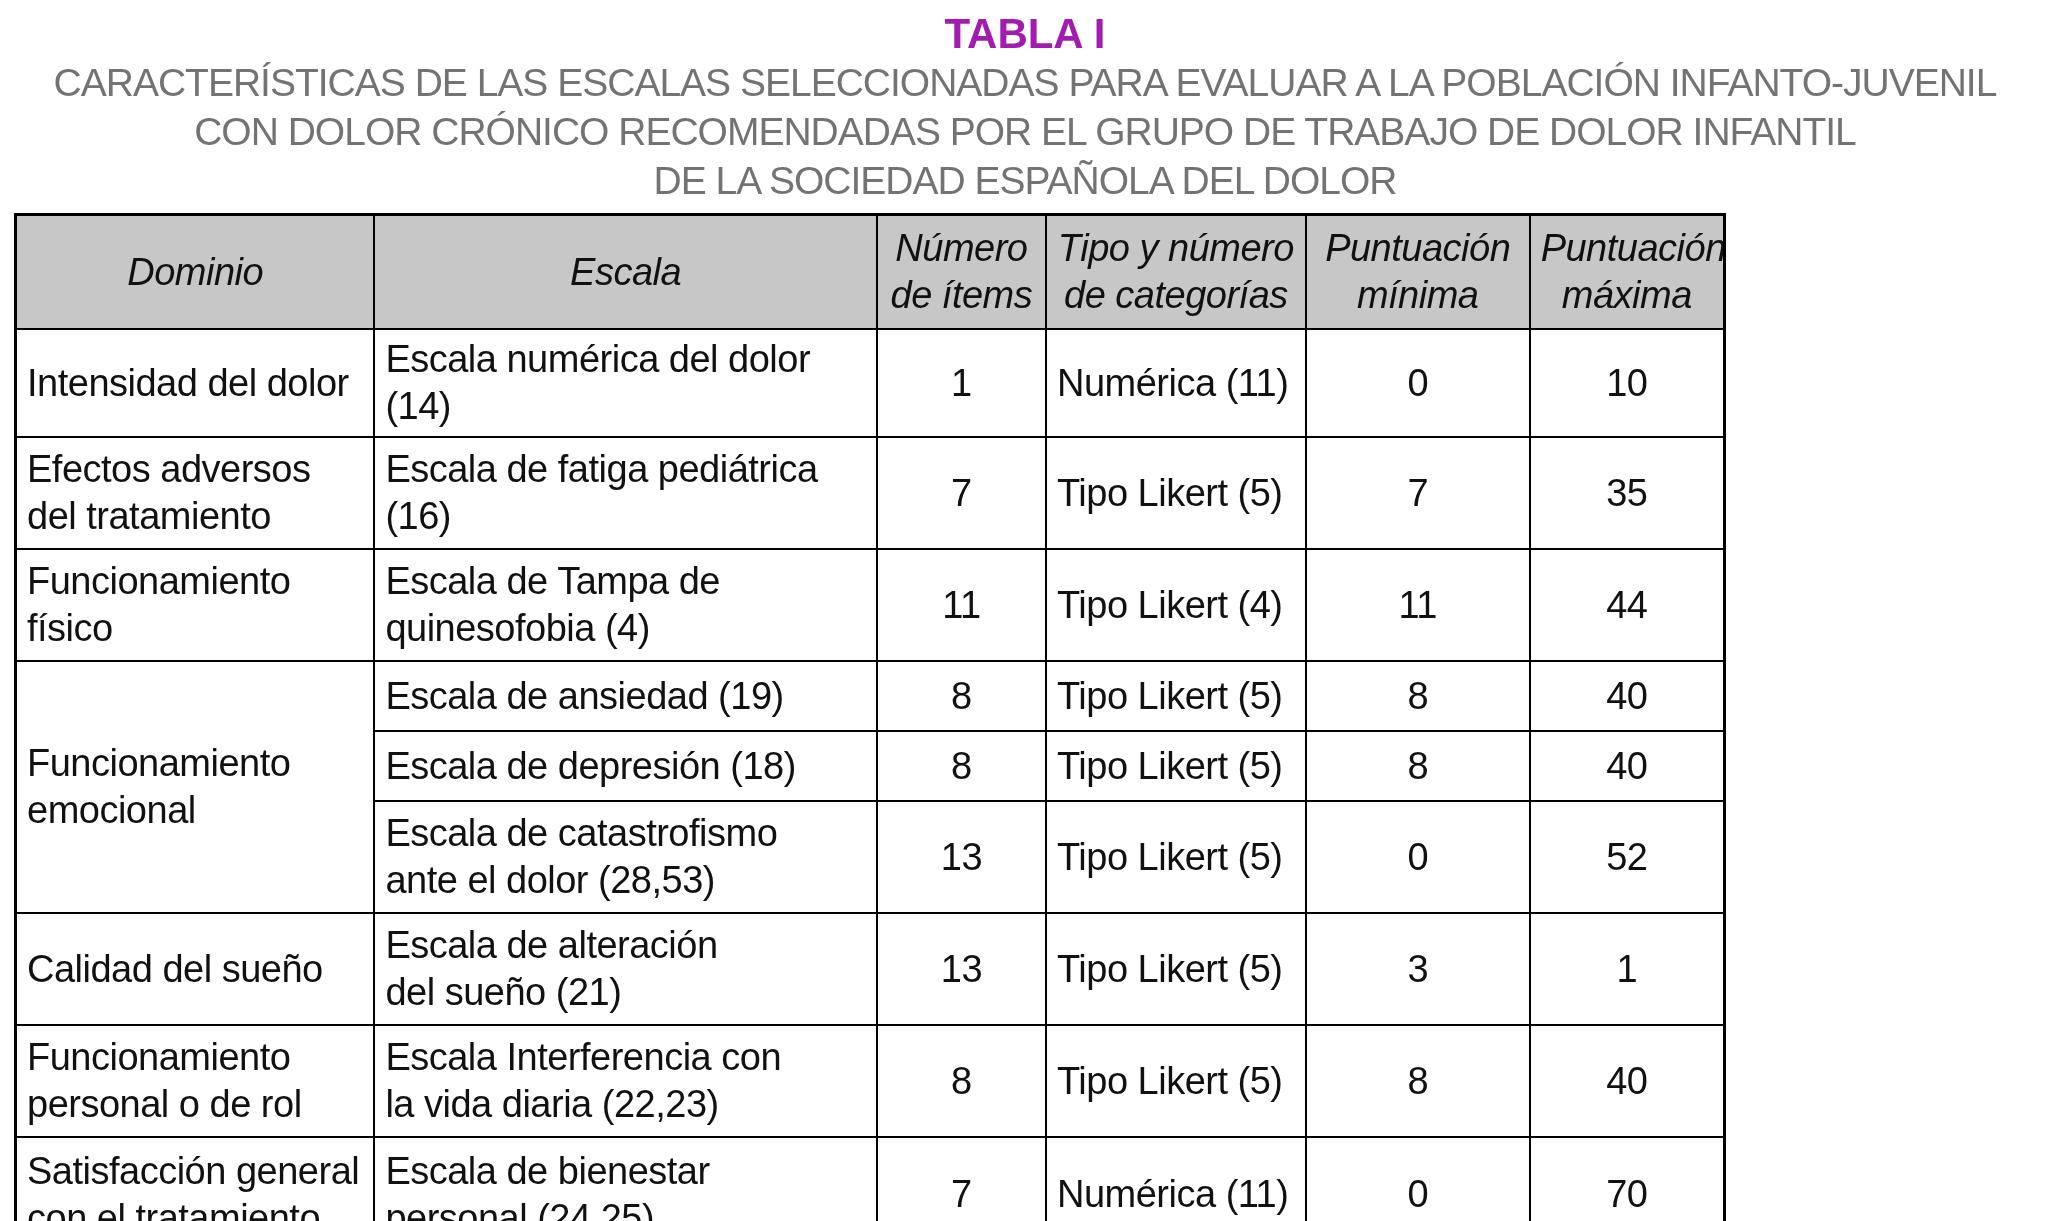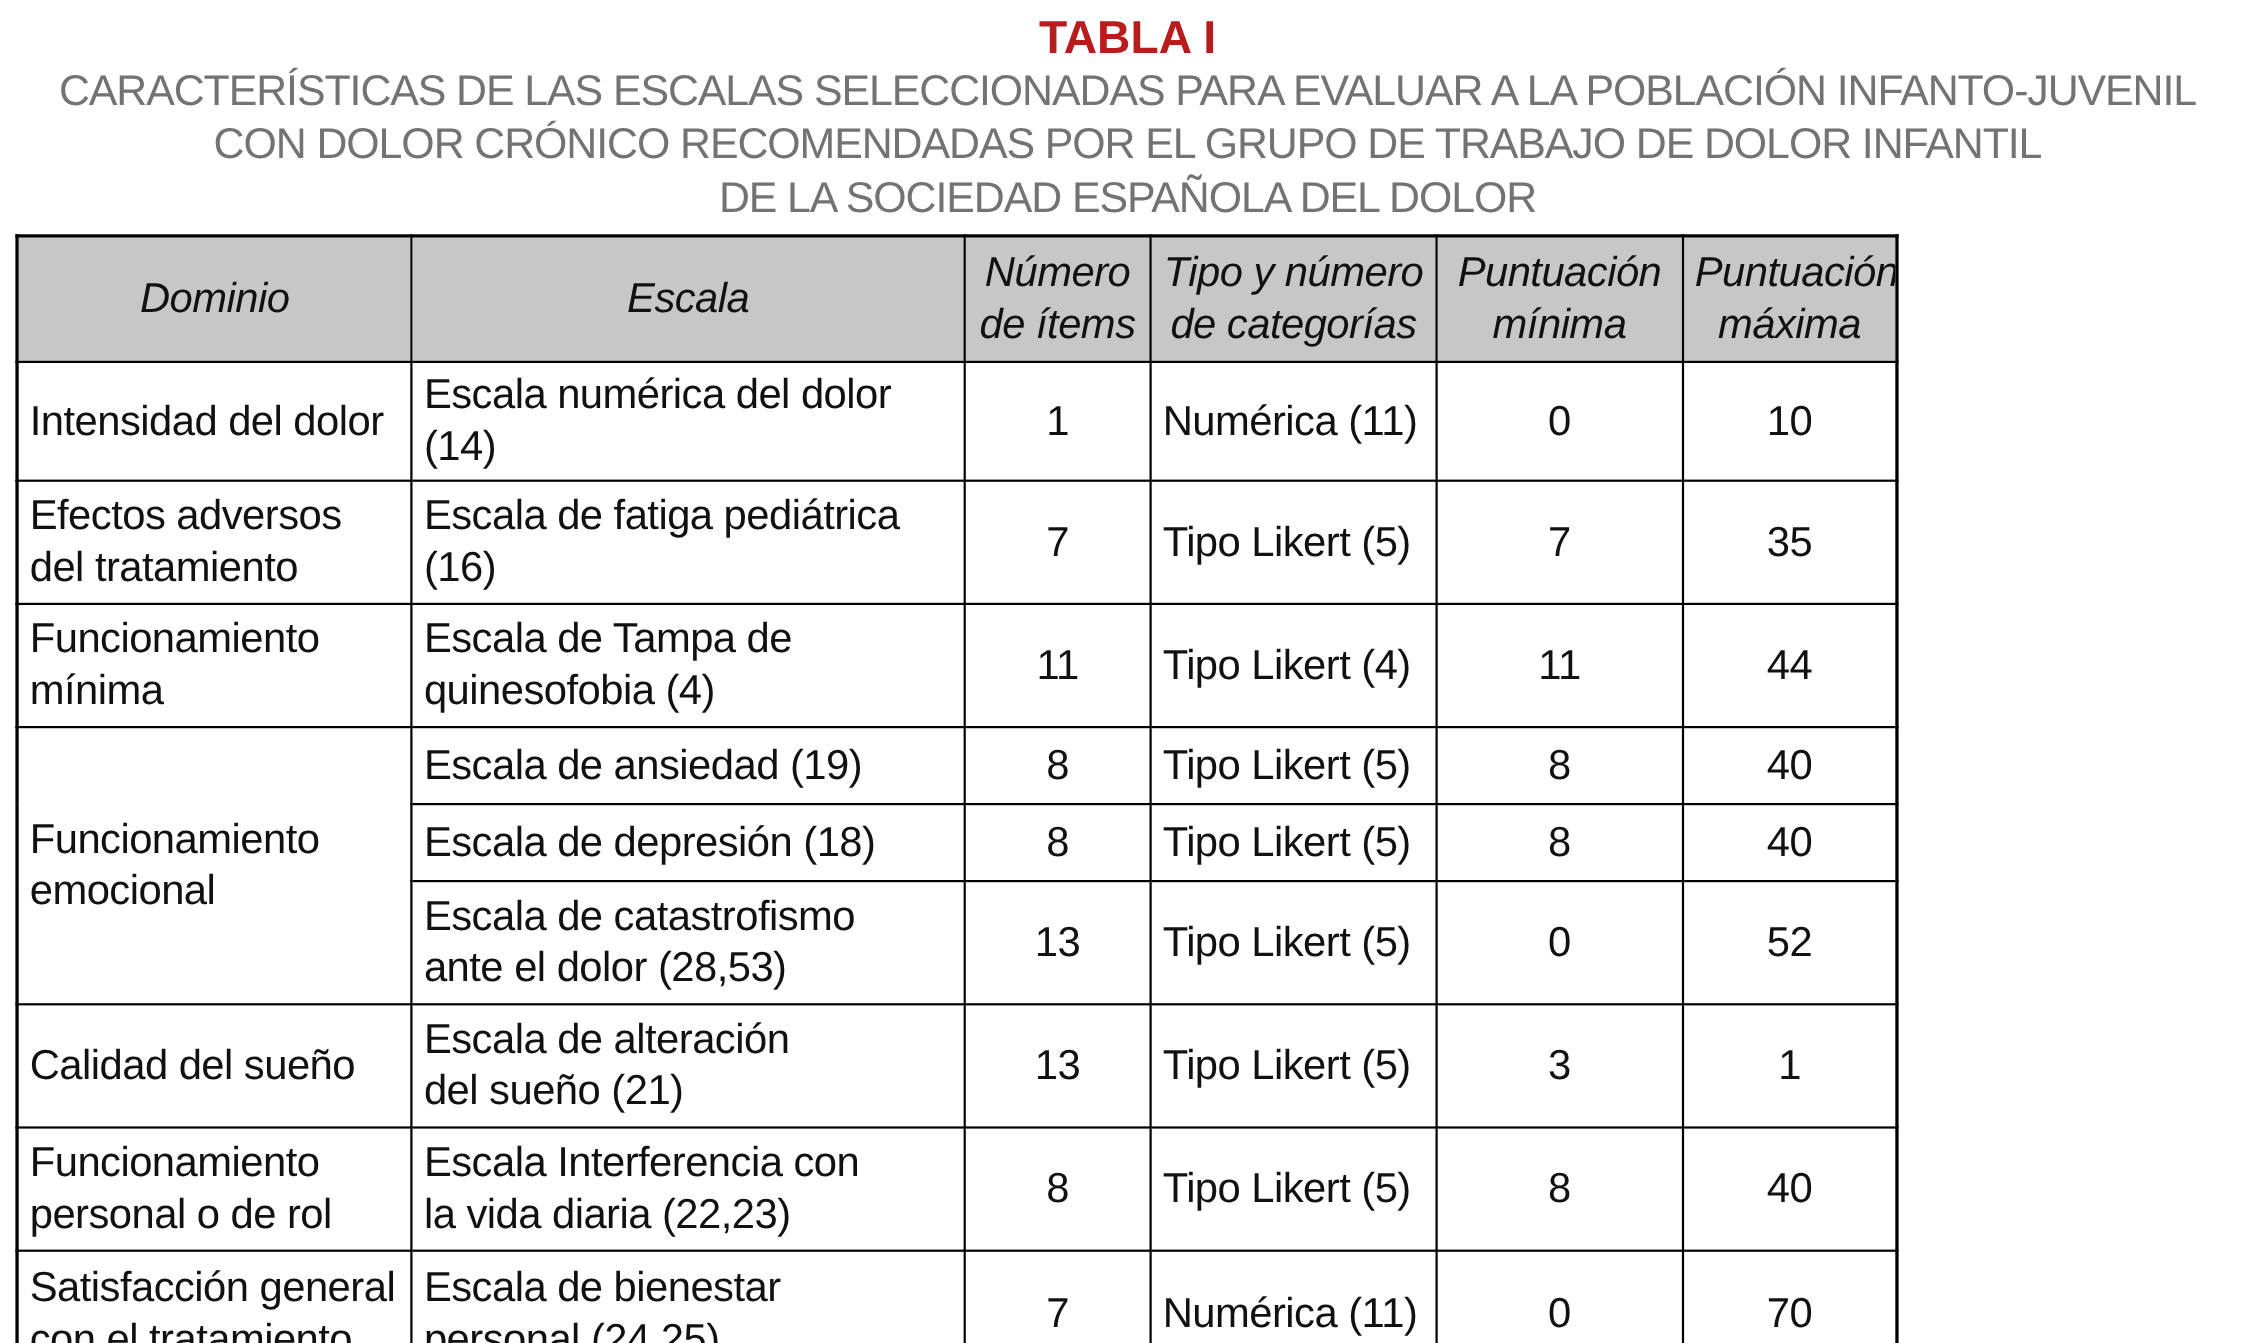--- a/index.html
+++ b/index.html
@@ -12,21 +12,21 @@
     font-family: "Liberation Sans", "DejaVu Sans", sans-serif;
     color: #111111;
   }
   .title-block {
     text-align: center;
     padding-top: 10px;
   }
   .table-title {
     font-size: 42px;
     font-weight: bold;
-    color: #b91c1c;
+    color: #a21caf;
     letter-spacing: 0px;
     line-height: 48px;
   }
   .subtitle-line {
     font-size: 39px;
     font-weight: 400;
     color: #737373;
     line-height: 49px;
     letter-spacing: -1px;
     white-space: nowrap;
@@ -114,21 +114,21 @@
     <td class="txt">Efectos adversos
 del tratamiento</td>
     <td class="txt">Escala de fatiga pediátrica (16)</td>
     <td class="num">7</td>
     <td class="txt">Tipo Likert (5)</td>
     <td class="num">7</td>
     <td class="num">35</td>
   </tr>
 
   <tr class="row-d">
-    <td class="txt">Funcionamiento mínima</td>
+    <td class="txt">Funcionamiento físico</td>
     <td class="txt">Escala de Tampa de
 quinesofobia (4)</td>
     <td class="num">11</td>
     <td class="txt">Tipo Likert (4)</td>
     <td class="num">11</td>
     <td class="num">44</td>
   </tr>
 
   <tr class="row-s">
     <td class="txt" rowspan="3">Funcionamiento

